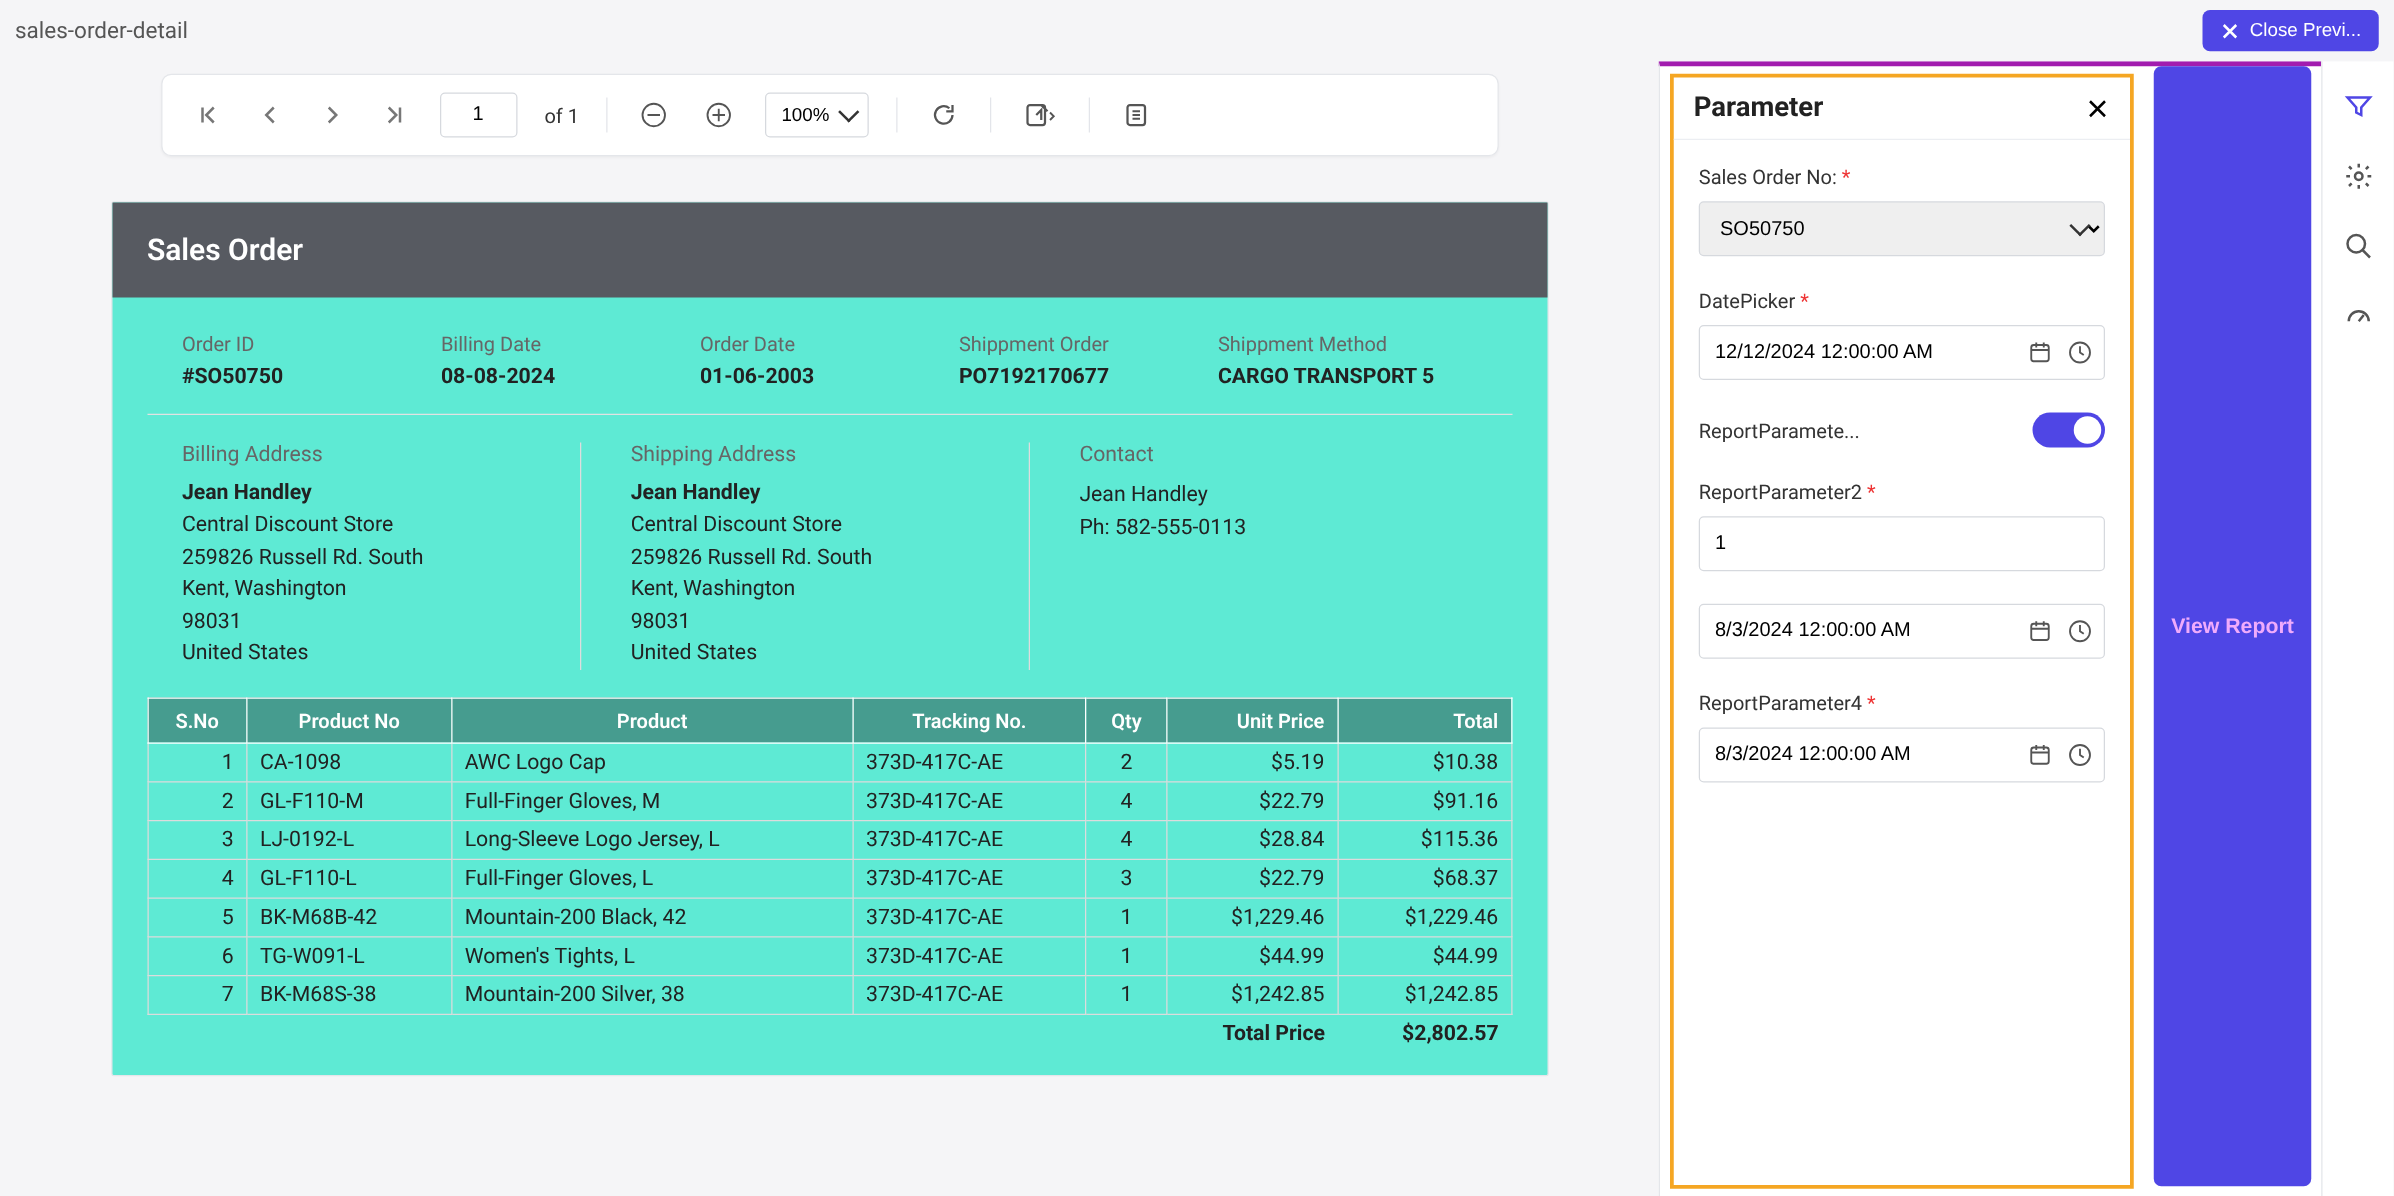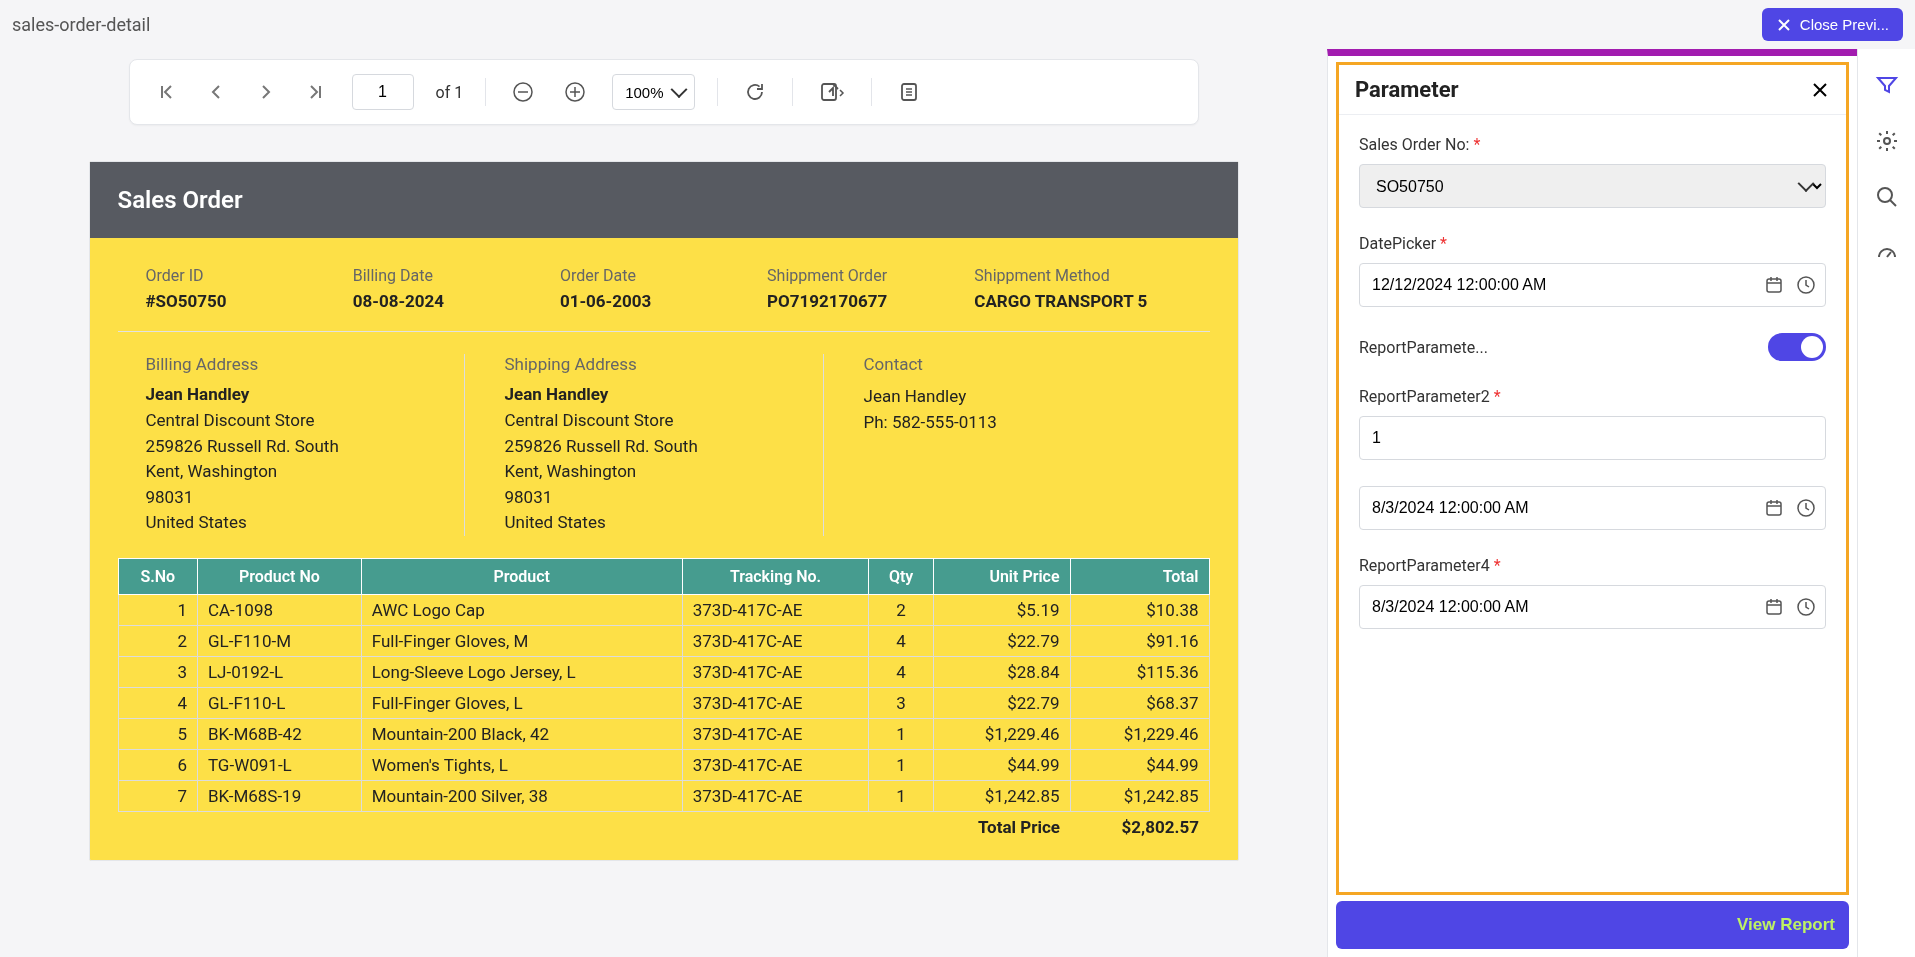--- a/index.html
+++ b/index.html
@@ -18,21 +18,21 @@
 .toolbar { display: flex; align-items: center; background: #fff; border: 1px solid #e4e6ea; border-radius: 8px; padding: 14px 22px; gap: 22px; box-shadow: 0 1px 2px rgba(0,0,0,.04); margin: 0 auto; width: 1070px; margin-bottom: 36px; }
 .toolbar .nav-btn, .toolbar .icon-btn { background: none; border: none; color: #555; cursor: pointer; padding: 4px; display: flex; align-items: center; justify-content: center; }
 .page-input { width: 62px; height: 36px; border: 1px solid #d6d9de; border-radius: 4px; text-align: center; font-size: 16px; }
 .of-label { color: #333; font-size: 16px; }
 .sep { width: 1px; height: 28px; background: #e3e5ea; }
 .zoom-select { height: 36px; border: 1px solid #d6d9de; border-radius: 4px; padding: 0 30px 0 12px; font-size: 15px; background: #fff; appearance: none; position: relative; }
 .zoom-wrap { position: relative; }
 .zoom-wrap::after { content: ""; position: absolute; right: 10px; top: 50%; width: 10px; height: 10px; border-right: 2px solid #333; border-bottom: 2px solid #333; transform: translateY(-70%) rotate(45deg); pointer-events: none; }
 
 
-.report { width: 1150px; margin: 0 auto; background: #fde047; border: 1px solid #e4e6ea; border-radius: 2px; }
+.report { width: 1150px; margin: 0 auto; background: #5eead4; border: 1px solid #e4e6ea; border-radius: 2px; }
 .report-header { background: #575a61; color: #fff; font-size: 24px; font-weight: 600; padding: 24px 28px; }
 .meta-row { display: flex; padding: 20px 28px; border-bottom: 1px solid #e2e2e2; margin: 0 28px; margin-top: 8px; }
 .meta-col { flex: 1; }
 .meta-label { color: #666; font-size: 16px; margin-bottom: 6px; }
 .meta-val { font-weight: 700; font-size: 17px; }
 .addr-row { display: flex; padding: 22px 28px; margin: 0 28px; }
 .addr-col { flex: 1; border-right: 1px solid #ddd; padding-right: 40px; }
 .addr-col:last-child { border-right: none; }
 .addr-col.mid { padding-left: 40px; }
 .addr-col.right { padding-left: 40px; }
@@ -41,39 +41,39 @@
 .addr-line { font-size: 17px; line-height: 1.5; }
 .tbl { width: calc(100% - 56px); margin: 0 28px 18px; border-collapse: collapse; }
 .tbl th { background: #469c8f; color: #fff; font-weight: 600; padding: 8px 10px; font-size: 16px; border: 1px solid #fff; }
 .tbl td { border: 1px solid #dcdcdc; padding: 5px 10px; font-size: 17px; }
 .tbl td.num, .tbl th.num { text-align: right; }
 .tbl td.ctr, .tbl th.ctr { text-align: center; }
 .tbl .total-row td { font-weight: 700; border: none; }
 .tbl .total-row td.lbl { text-align: right; }
 
 
-.param-panel { width: 530px; background: #fff; border-left: 1px solid #e4e6ea; display: flex; flex-direction: column; border-top: 7px solid #a21caf; }
+.param-panel { width: 530px; background: #fff; border-left: 1px solid #e4e6ea; display: flex; flex-direction: row; border-top: 4px solid #a21caf; }
 .param-border { border: 3px solid #f5a623; margin: 6px 8px; display: flex; flex-direction: column; flex: 1; min-height: 0; }
 .param-head { display: flex; justify-content: space-between; align-items: center; padding: 12px 16px; border-bottom: 1px solid #eceef2; }
 .param-title { font-size: 22px; font-weight: 700; }
 .param-close { background: none; border: none; cursor: pointer; font-size: 20px; }
 .param-body { flex: 1; overflow-y: auto; padding: 20px; }
 .param-field { margin-bottom: 26px; }
 .param-label { font-size: 16px; color: #333; margin-bottom: 10px; display: block; }
 .req { color: #e33; }
 .param-input, .param-select { width: 100%; height: 44px; border: 1px solid #d6d9de; border-radius: 4px; padding: 0 12px; font-size: 16px; }
 .param-select-wrap { position: relative; }
 .param-select-wrap::after { content: ""; position: absolute; right: 14px; top: 50%; width: 10px; height: 10px; border-right: 2px solid #333; border-bottom: 2px solid #333; transform: translateY(-70%) rotate(45deg); pointer-events: none; }
 .param-dt-wrap { position: relative; display: flex; align-items: center; }
 .param-dt-wrap .param-input { padding-right: 80px; }
 .dt-icons { position: absolute; right: 10px; display: flex; gap: 12px; }
 .param-toggle-row { display: flex; justify-content: space-between; align-items: center; }
 .toggle { width: 58px; height: 28px; background: #4f46e5; border-radius: 14px; position: relative; cursor: pointer; }
 .toggle::after { content: ""; position: absolute; width: 22px; height: 22px; background: #fff; border-radius: 50%; top: 3px; right: 3px; }
-.view-btn { margin: 0 8px 8px; background: #4f46e5; color: #bef264; border: none; border-radius: 6px; padding: 14px; font-size: 17px; font-weight: 600; cursor: pointer; text-align: right; }
+.view-btn { margin: 0 8px 8px; background: #4f46e5; color: #f0abfc; border: none; border-radius: 6px; padding: 14px; font-size: 17px; font-weight: 600; cursor: pointer; text-align: right; }
 
 
 .rail { width: 58px; background: #fff; border-left: 1px solid #e4e6ea; display: flex; flex-direction: column; align-items: center; padding-top: 24px; gap: 32px; }
 .rail-btn { background: none; border: none; cursor: pointer; color: #555; }
 .rail-btn.active { color: #4f46e5; }
 
 svg { display: block; }
 </style>
 </head>
 <body>
@@ -266,21 +266,21 @@
                 <td class="num">6</td>
     <td>TG-W091-L</td>
     <td>Women's Tights, L</td>
     <td>373D-417C-AE</td>
     <td class="ctr">1</td>
     <td class="num">$44.99</td>
     <td class="num">$44.99</td>
               </tr>
               <tr>
                 <td class="num">7</td>
-    <td>BK-M68S-19</td>
+    <td>BK-M68S-38</td>
     <td>Mountain-200 Silver, 38</td>
     <td>373D-417C-AE</td>
     <td class="ctr">1</td>
     <td class="num">$1,242.85</td>
     <td class="num">$1,242.85</td>
               </tr>
             </tbody>
           <tfoot>
               <tr class="total-row">
             <td colspan="6" class="lbl">Total Price</td>

